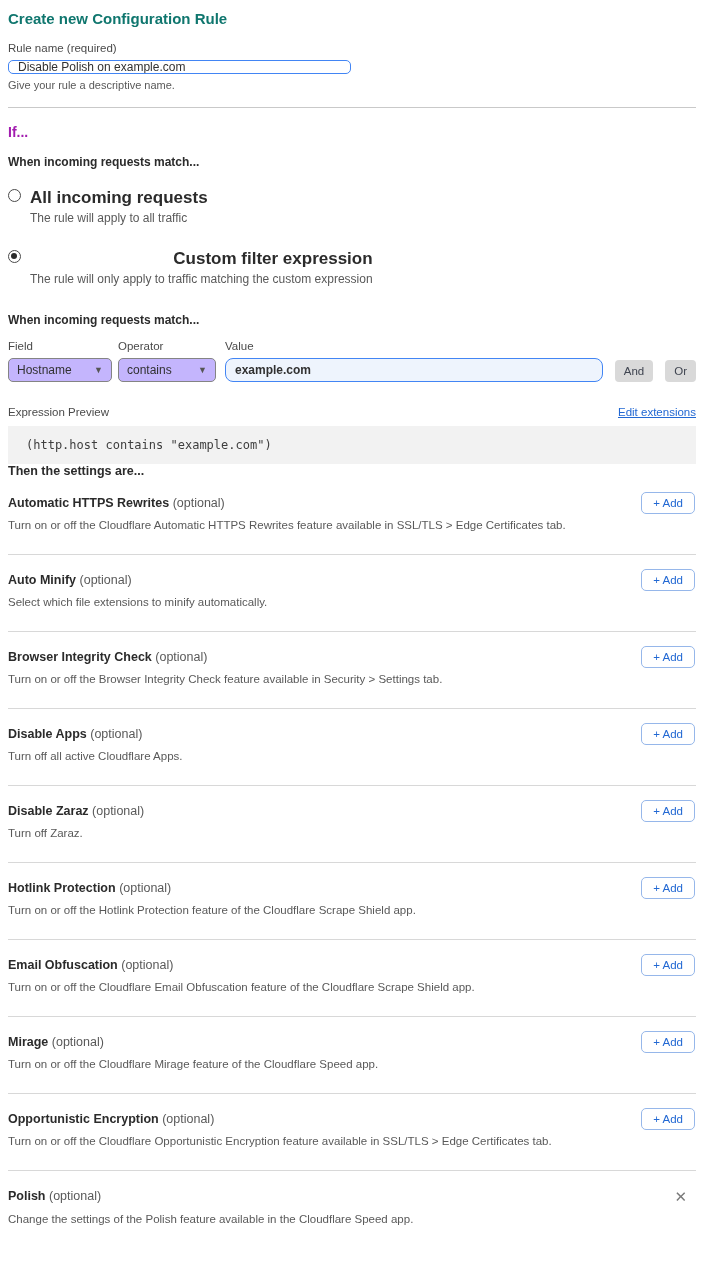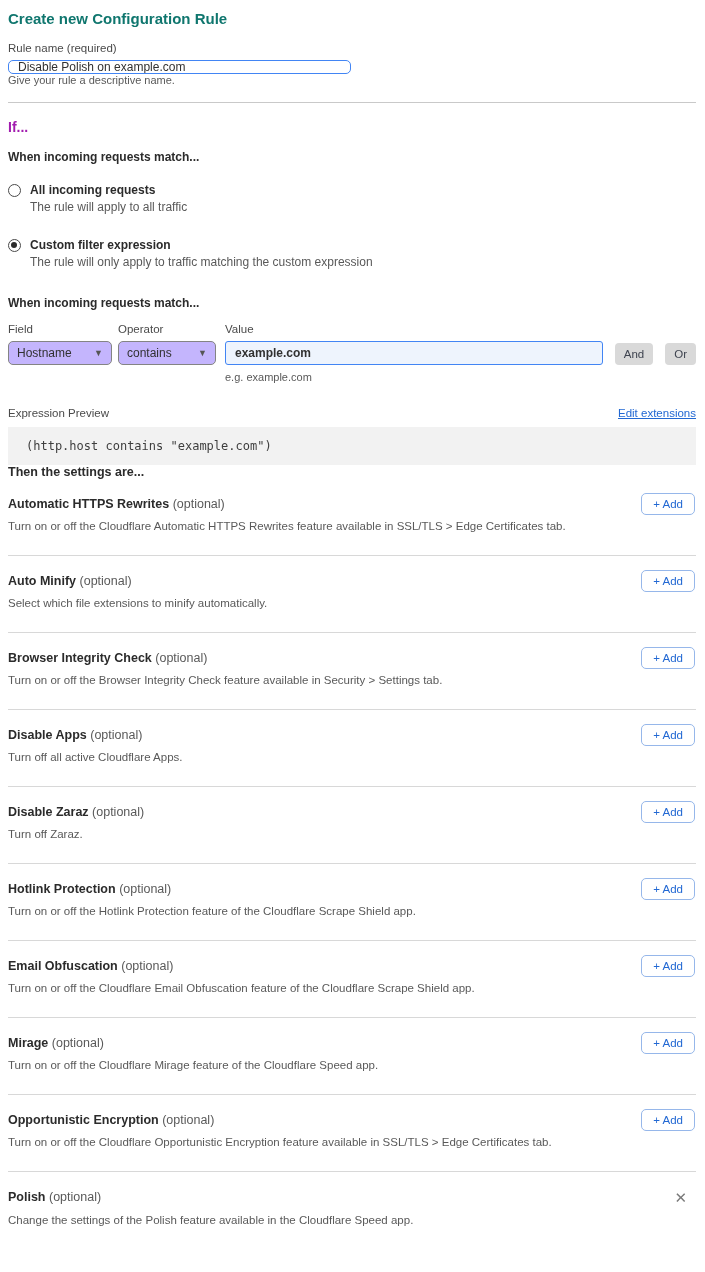--- a/index.html
+++ b/index.html
@@ -13,53 +13,53 @@
 
   h1.page-title { font-size: 15px; font-weight: bold; color: #0f766e; margin: 0 0 15px; }
 
   .field-label { font-size: 11.5px; color: #4a4a4a; margin-bottom: 6px; }
   .rule-name-input {
     width: 343px; height: 14px; padding: 0 9px;
     border: 1.5px solid #4285f4; border-radius: 5px;
     font-family: "Liberation Sans", sans-serif; font-size: 12px; color: #313131;
     outline: none; background: #fff;
   }
-  .helper { font-size: 11px; color: #595959; }
+  .helper { font-size: 11px; color: #595959; margin-top: 5px; }
 
   .hr { border: none; border-top: 1px solid #c9c9c9; margin: 16px 0; }
 
   h2.if-heading { font-size: 14px; font-weight: bold; color: #a21caf; margin: 0 0 15px; }
   .match-label { font-size: 12px; font-weight: bold; color: #2b2b2b; margin-bottom: 19px; }
 
   .radio-row { display: flex; gap: 9px; margin-bottom: 24px; }
   .radio-circle {
     width: 13px; height: 13px; border: 1.5px solid #4a4a4a; border-radius: 50%;
     margin-top: 1px; flex: none; position: relative; background: #fff; cursor: pointer;
   }
   .radio-circle.checked::after {
     content: ""; position: absolute; left: 2px; top: 2px;
     width: 6px; height: 6px; border-radius: 50%; background: #2b2b2b;
   }
-  .radio-label { font-size: 12px; font-weight: bold; color: #2b2b2b; }
+  .radio-label { font-size: 17px; font-weight: bold; color: #2b2b2b; text-align: right; }
   .radio-desc { font-size: 12px; color: #595959; margin-top: 3px; }
 
   .builder { margin-top: 4px; }
   .builder-row { display: flex; align-items: flex-start; }
   .b-col-field { width: 104px; margin-right: 6px; }
   .b-col-op { width: 98px; margin-right: 9px; }
   .b-col-value { flex: 1 1 auto; margin-right: 12px; }
   .select-box {
     height: 24px; border: 1px solid #848484; border-radius: 5px; background: #c4b5fd;
     display: flex; align-items: center; justify-content: space-between;
     padding: 0 8px; font-size: 12px; color: #313131; cursor: pointer;
   }
   .caret { font-size: 9px; color: #555; line-height: 1; }
   .value-input {
     width: 100%; height: 24px; padding: 8px 9px;
-    border: 1.5px solid #4285f4; border-radius: 3px; background: #eef4fd;
+    border: 1.5px solid #4285f4; border-radius: 8px; background: #eef4fd;
     font-family: "Liberation Sans", sans-serif; font-size: 12px; font-weight: bold; color: #313131;
     outline: none;
   }
   .connector-btn {
     height: 22px; margin-top: 1px; padding: 0 9px;
     background: #d9d9d9; border: none; border-radius: 4px;
     font-family: "Liberation Sans", sans-serif; font-size: 11.5px; color: #3f4450; cursor: pointer;
   }
   .connector-btn + .connector-btn { margin-left: 12px; }
   .eg-helper { font-size: 11px; color: #595959; margin-top: 6px; margin-left: 217px; }
@@ -141,21 +141,20 @@
         </div>
       </div>
       <div class="b-col-value">
         <div class="field-label">Value</div>
         <input class="value-input" type="text" value="example.com" style="">
       </div>
       <div style="padding-top: 19px;">
         <button class="connector-btn">And</button><button class="connector-btn">Or</button>
       </div>
     </div>
-    <div class="eg-helper">e.g. example.com</div>
   </div>
 
   <div class="expr-row">
     <span class="expr-label">Expression Preview</span>
     <a class="edit-link">Edit extensions</a>
   </div>
   <div class="code-block">(http.host contains "example.com")</div>
 
   <div class="then-heading">Then the settings are...</div>
 

